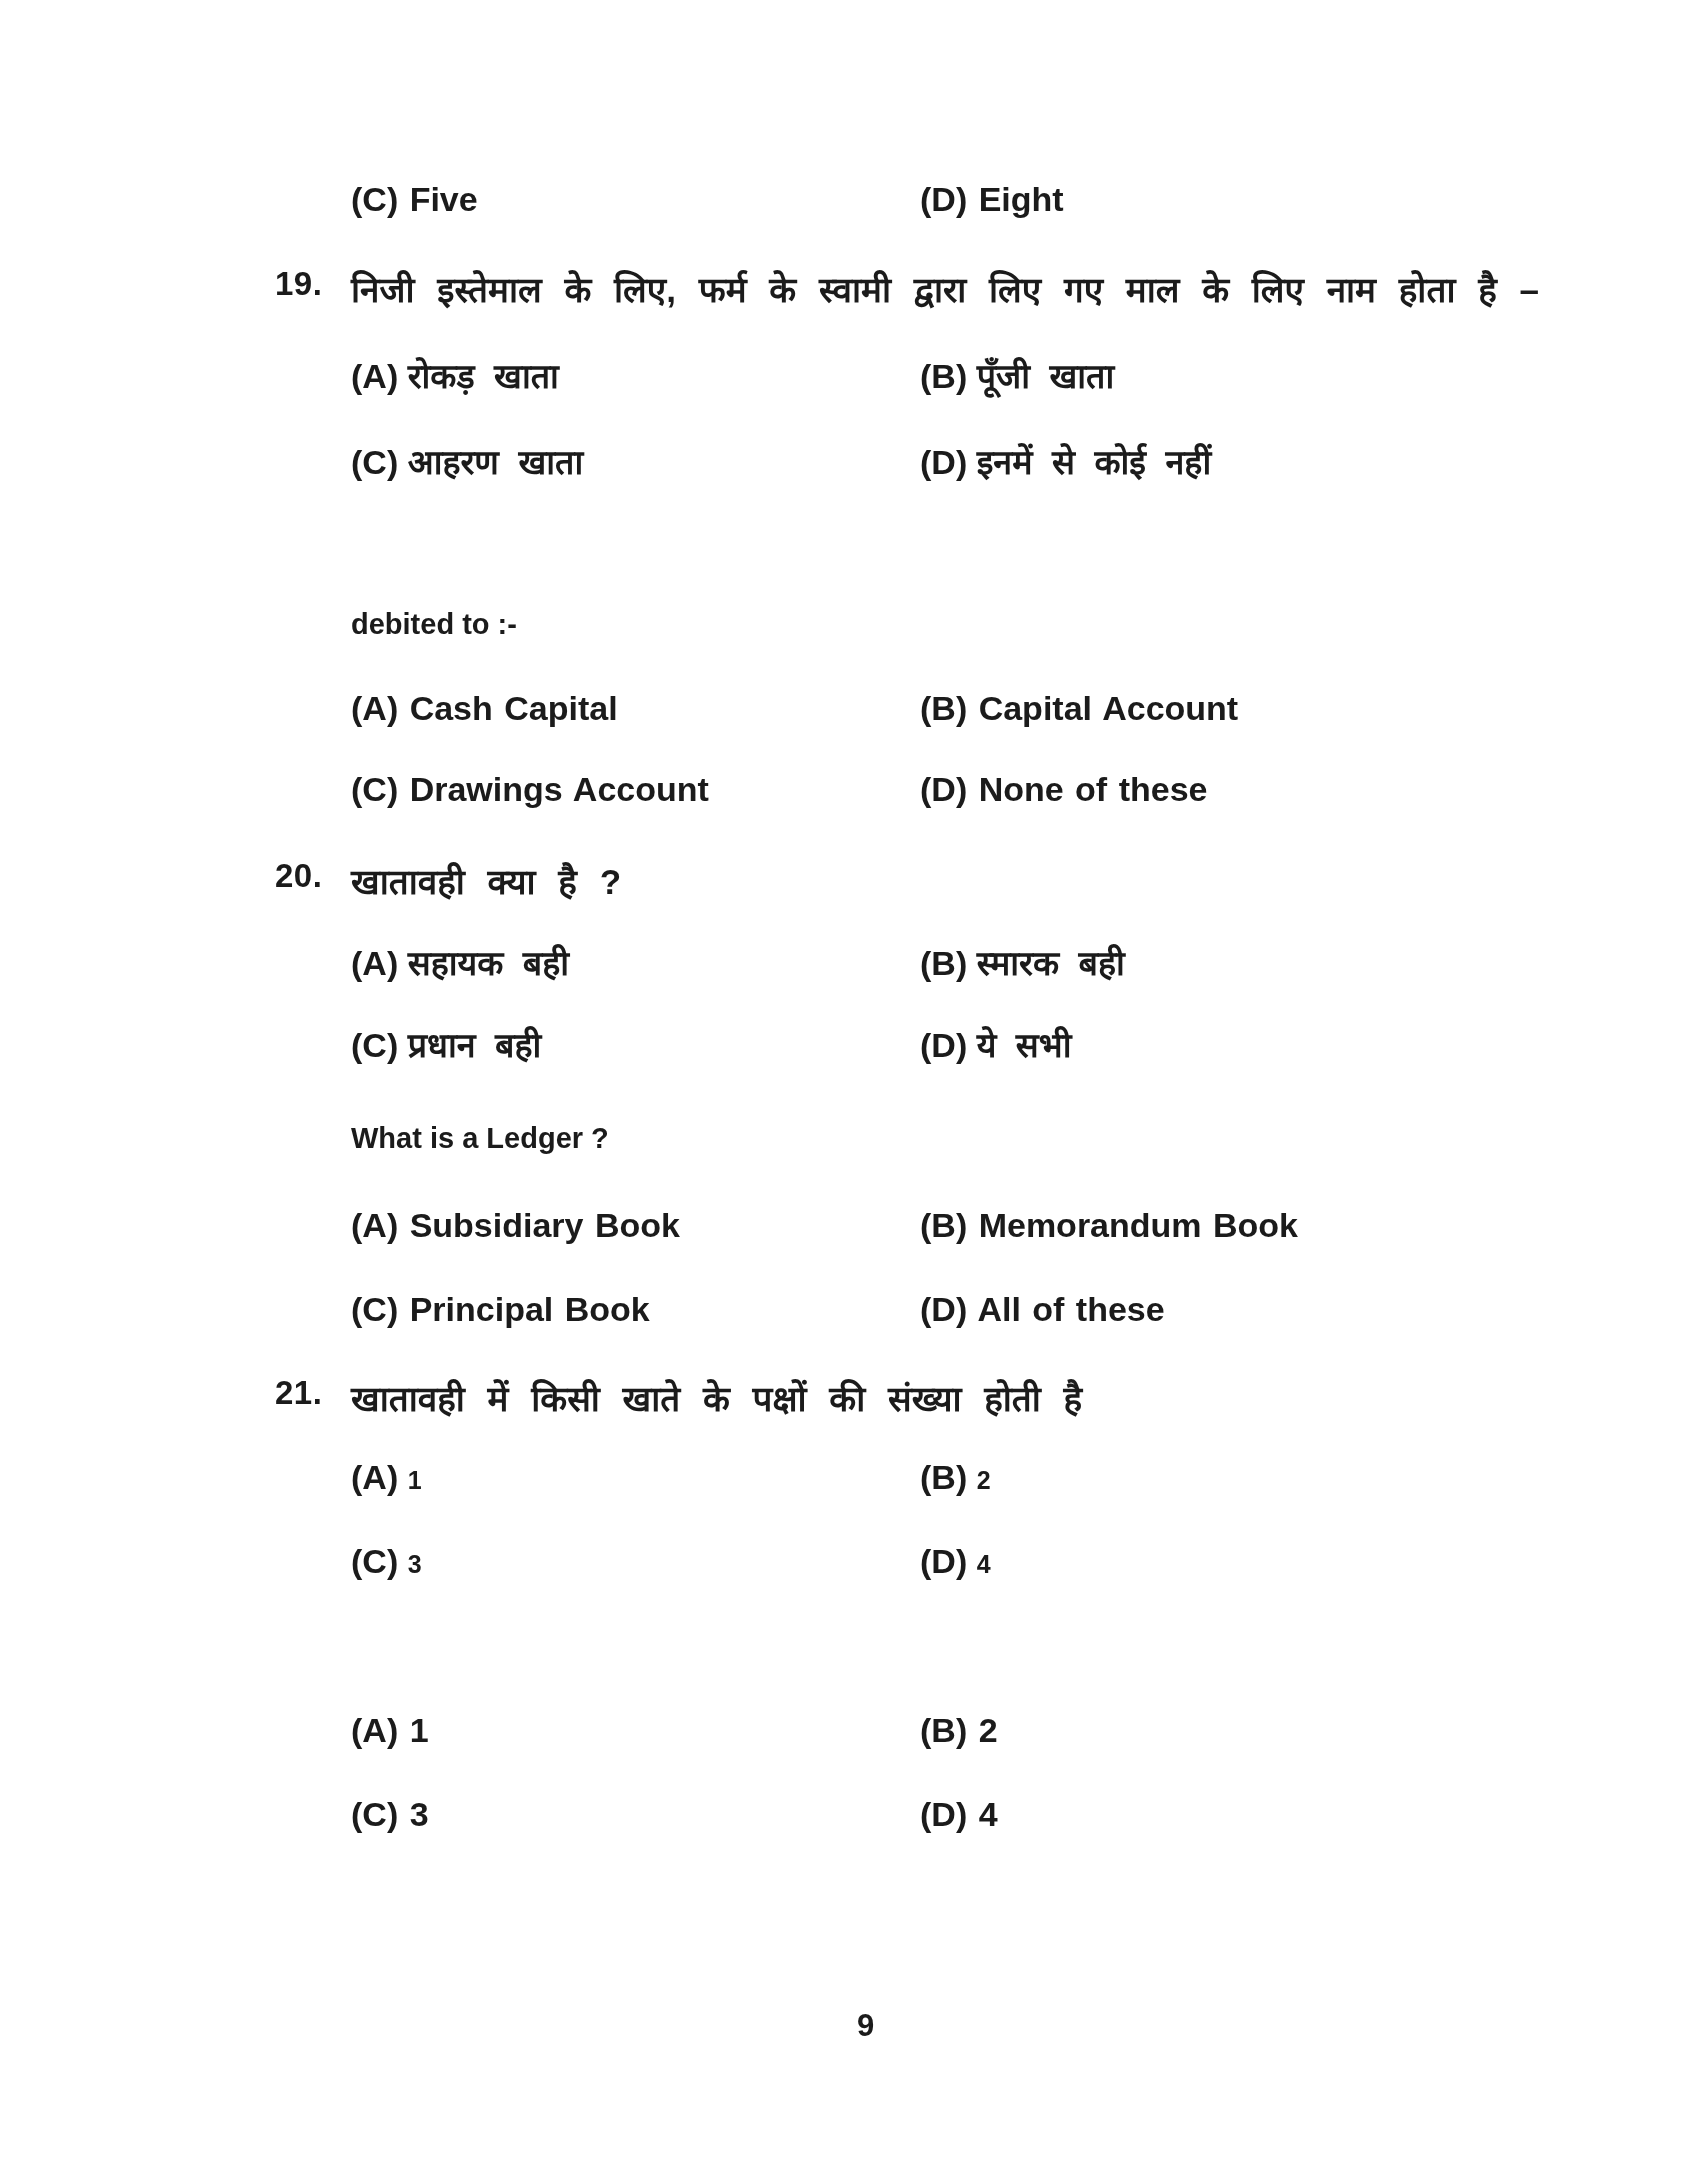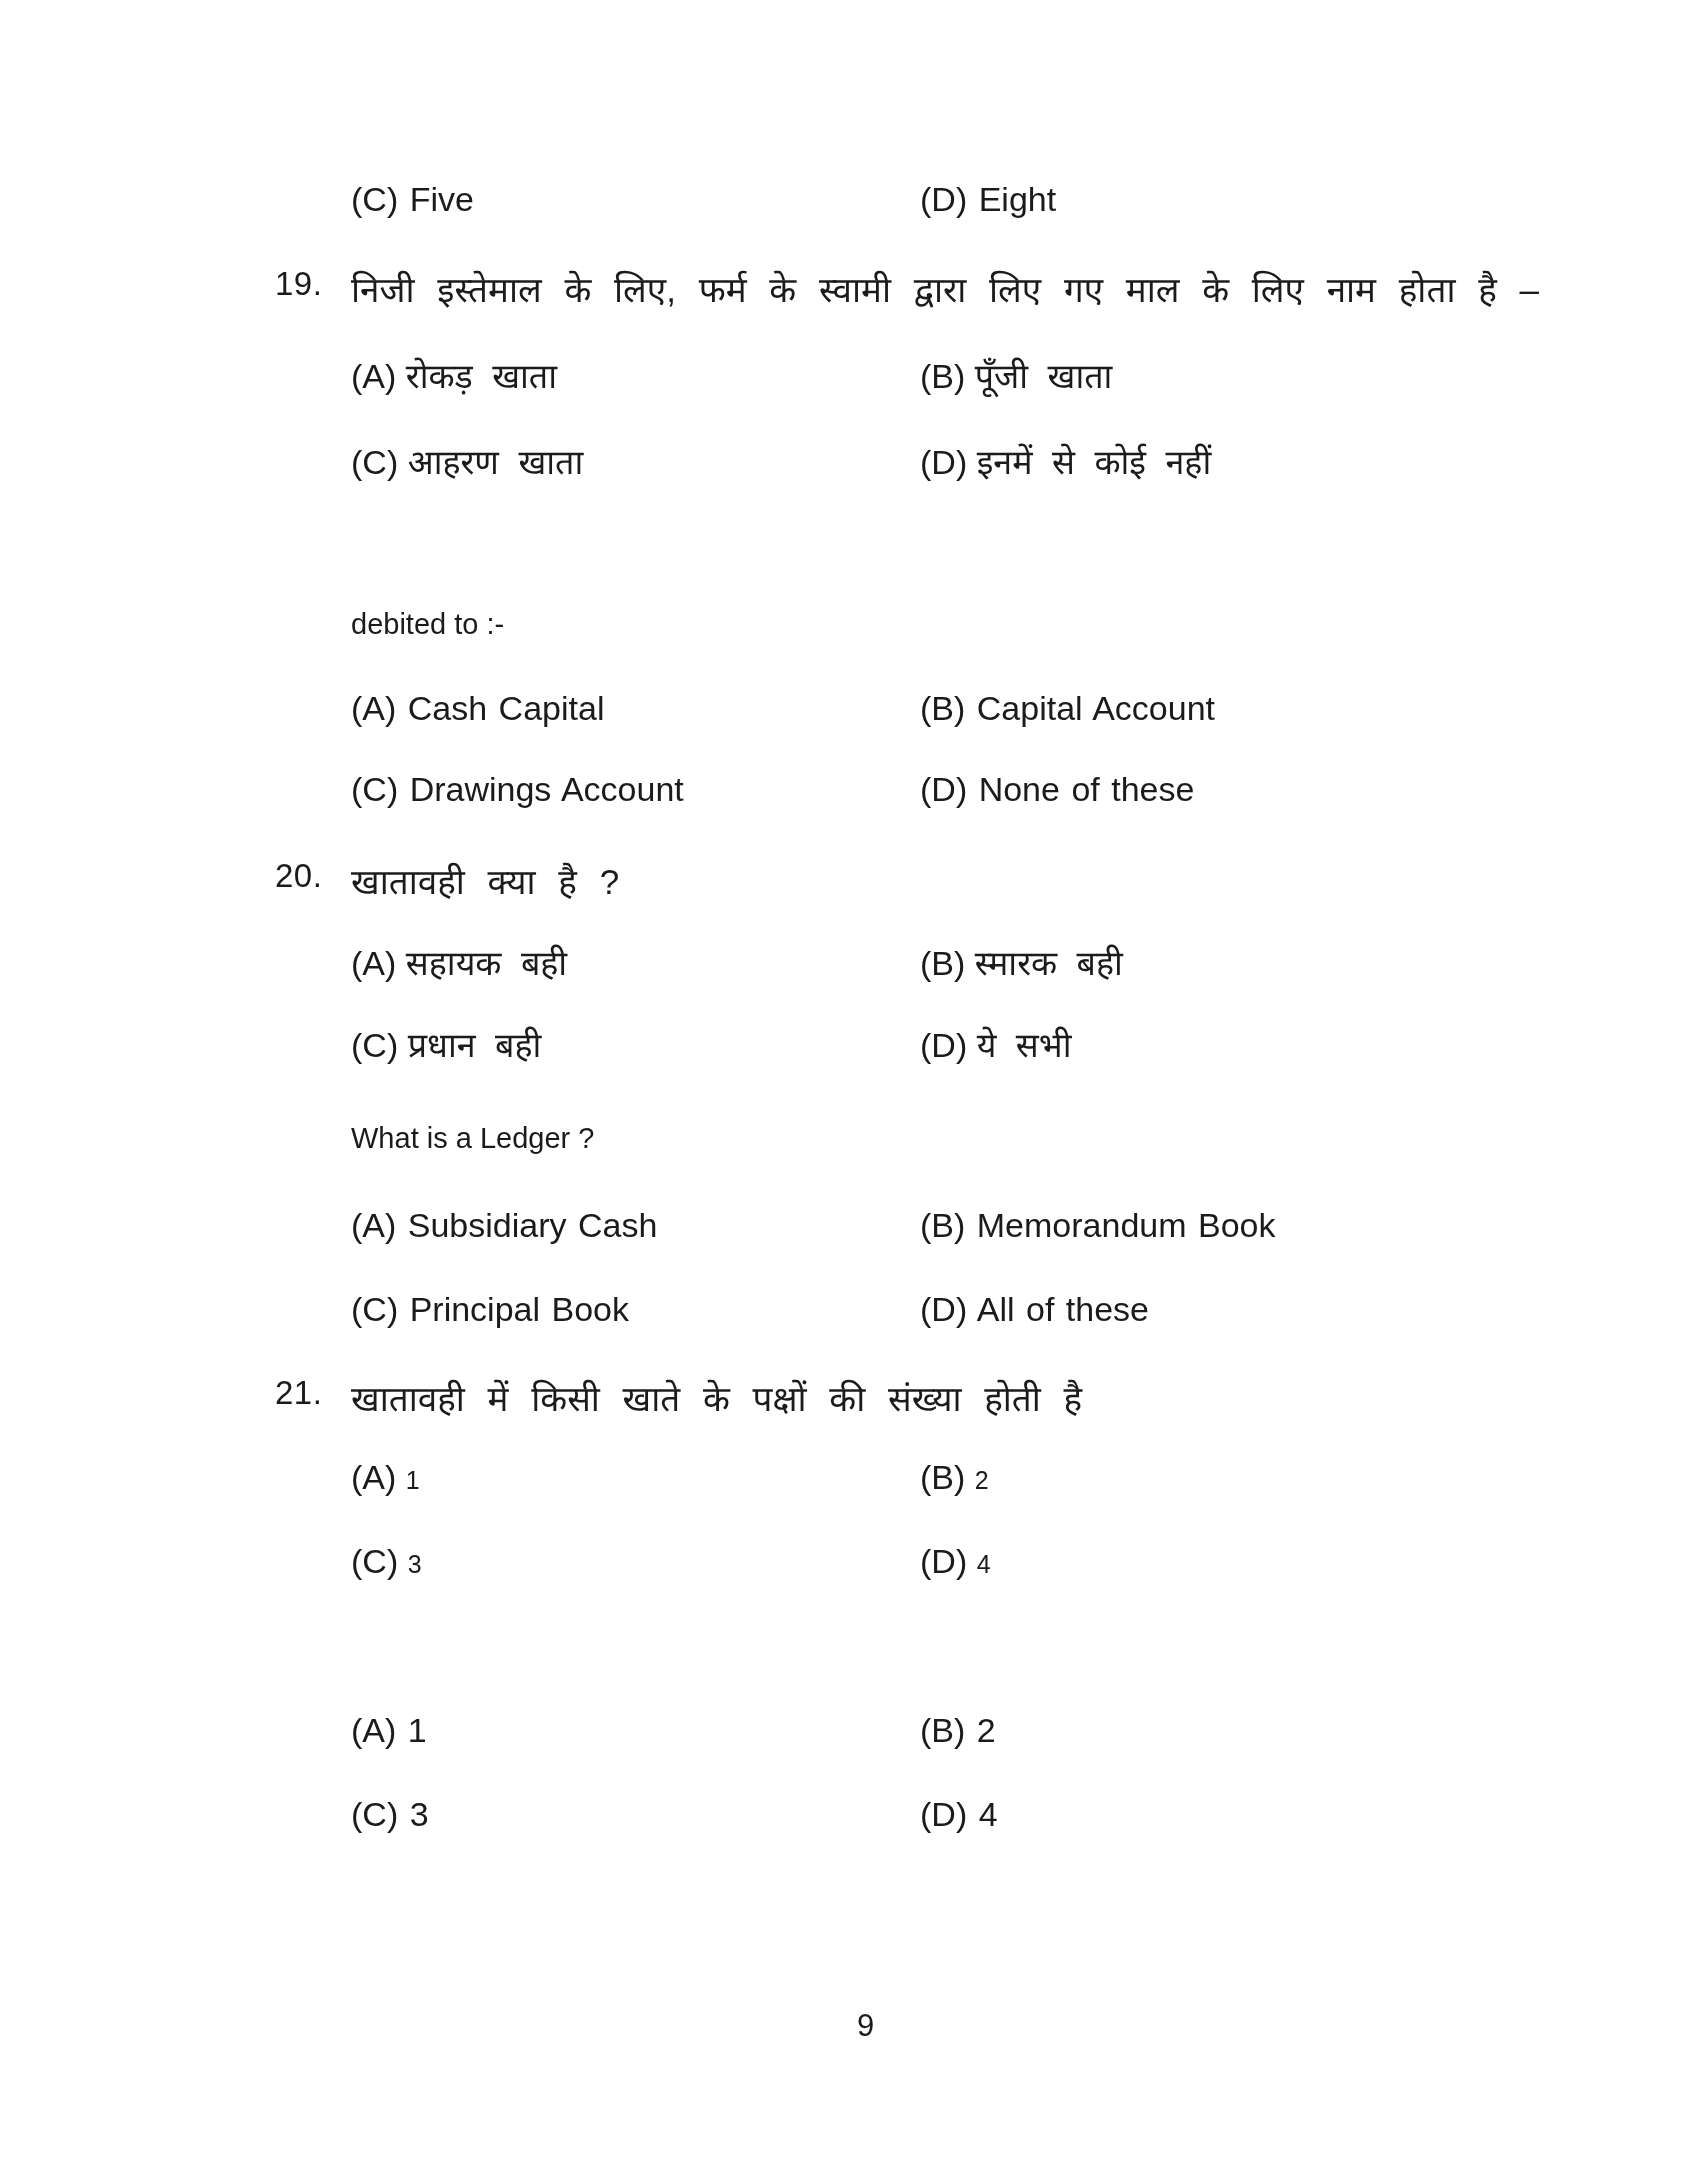--- a/index.html
+++ b/index.html
@@ -4,21 +4,21 @@
 <style>
   html, body { margin: 0; padding: 0; }
   body {
     width: 1683px; height: 2178px;
     background: #ffffff;
     font-family: "Liberation Sans", "DejaVu Sans", sans-serif;
     color: #1b1b1b;
     position: relative;
     overflow: hidden;
   }
-  .page { position: absolute; left: 0; top: 0; width: 1683px; height: 1907px; background: #ffffff; }
+  .page { position: absolute; left: 0; top: 0; width: 1683px; height: 1907px; background: #ffffff; font-weight: bold; }
   .row { position: absolute; left: 0; width: 1683px; white-space: nowrap; }
   .qnum {
     position: absolute; left: 275px;
     font-size: 33px; letter-spacing: 0.5px;
   }
   .qtext {
     position: absolute; left: 351px;
     font-size: 35px;
   }
   .hi { word-spacing: 10px; }
@@ -81,21 +81,21 @@
   <div class="row" style="top:939px">
     <span class="opt col-l"><span class="lbl">(A)</span> <span class="hi">सहायक बही</span></span>
     <span class="opt col-r"><span class="lbl">(B)</span> <span class="hi">स्मारक बही</span></span>
   </div>
   <div class="row" style="top:1021px">
     <span class="opt col-l"><span class="lbl">(C)</span> <span class="hi">प्रधान बही</span></span>
     <span class="opt col-r"><span class="lbl">(D)</span> <span class="hi">ये सभी</span></span>
   </div>
   <div class="para-line" style="top:1122px">What is a Ledger ?</div>
   <div class="row" style="top:1206px">
-    <span class="opt col-l en"><span class="lbl">(A)</span> <span>Subsidiary Cash</span></span>
+    <span class="opt col-l en"><span class="lbl">(A)</span> <span>Subsidiary Book</span></span>
     <span class="opt col-r en"><span class="lbl">(B)</span> <span>Memorandum Book</span></span>
   </div>
   <div class="row" style="top:1290px">
     <span class="opt col-l en"><span class="lbl">(C)</span> <span>Principal Book</span></span>
     <span class="opt col-r en"><span class="lbl">(D)</span> <span>All of these</span></span>
   </div>
 
   <div class="row" style="top:1374px">
     <span class="qnum">21.</span>
     <span class="qtext hi hi-q">खातावही में किसी खाते के पक्षों की संख्या होती है</span>

